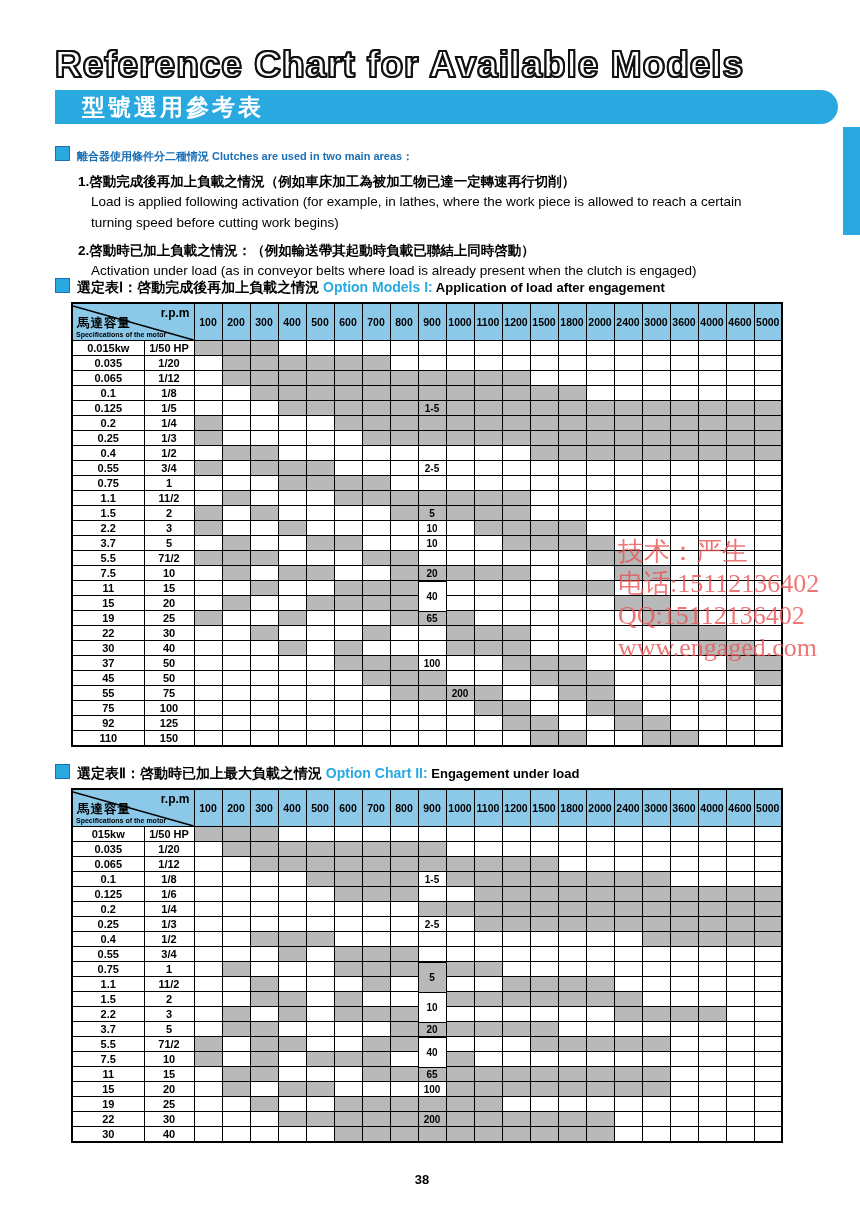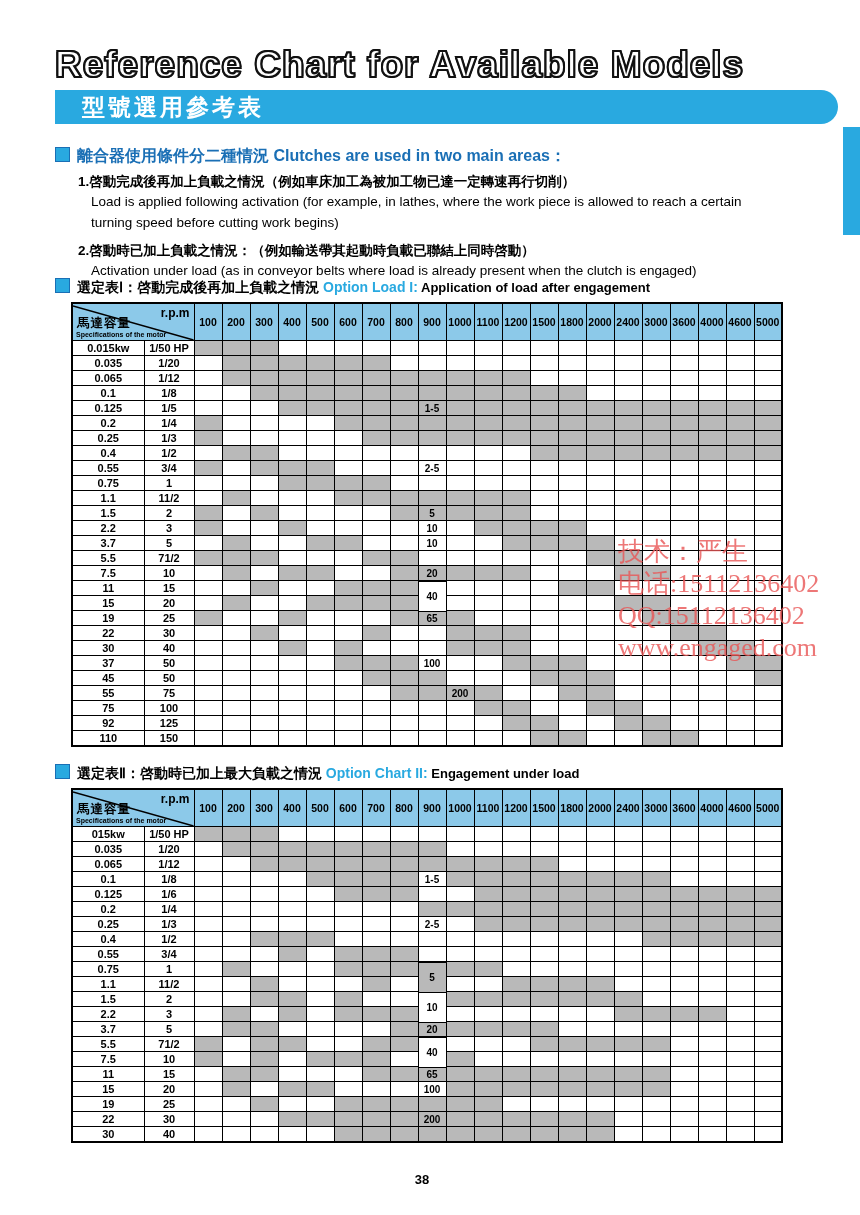--- a/index.html
+++ b/index.html
@@ -26,21 +26,21 @@
   #side-tab {
     position:absolute; right:0; top:127px; width:17px; height:108px; background:#29a9e0;
   }
   
   .sq {
     display:inline-block; width:13px; height:13px; background:#29a9e0;
     border:1px solid #1a6fb5; margin-right:7px; vertical-align:-1px;
   }
   #intro-heading {
     position:absolute; left:55px; top:146px;
-    font-size:16px; font-weight:bold; color:#1a6fb5;
+    font-size:11px; font-weight:bold; color:#1a6fb5;
   }
   #intro-items { position:absolute; left:78px; top:172px; width:700px; font-size:13.5px; line-height:1.5; }
   .intro-item { margin-bottom:8px; }
   .intro-zh { font-weight:bold; }
   .intro-en { margin-left:13px; }
   
   .chart-caption { position:absolute; left:55px; font-size:14px; font-weight:bold; color:#000; }
   .chart-caption .en-blue { color:#29a9e0; }
   .chart-caption .en-black { font-weight:bold; color:#000; font-size:13px; }
   #chart1-caption { top:278px; }
@@ -105,21 +105,21 @@
       <div class="intro-zh">1.啓動完成後再加上負載之情況（例如車床加工為被加工物已達一定轉速再行切削）</div>
       <div class="intro-en">Load is applied following activation (for example, in lathes, where the work piece is allowed to reach a certain turning speed before cutting work begins)</div>
     </div>
     <div class="intro-item">
       <div class="intro-zh">2.啓動時已加上負載之情況：（例如輸送帶其起動時負載已聯結上同時啓動）</div>
       <div class="intro-en">Activation under load (as in conveyor belts where load is already present when the clutch is engaged)</div>
     </div>
   </div>
 
   <div id="chart1-caption" class="chart-caption">
-    <span class="sq"></span><span>選定表Ⅰ：啓動完成後再加上負載之情況 </span><span class="en-blue">Option Load I:</span><span class="en-black"> Application of load after engagement</span>
+    <span class="sq"></span><span>選定表Ⅰ：啓動完成後再加上負載之情況 </span><span class="en-blue">Option Models I:</span><span class="en-black"> Application of load after engagement</span>
   </div>
 
   <table id="chart1-table" class="sel-table">
       <colgroup>
         <col class="c-kw">
         <col class="c-hp">
         <col class="c-d">
         <col class="c-d">
         <col class="c-d">
         <col class="c-d">

